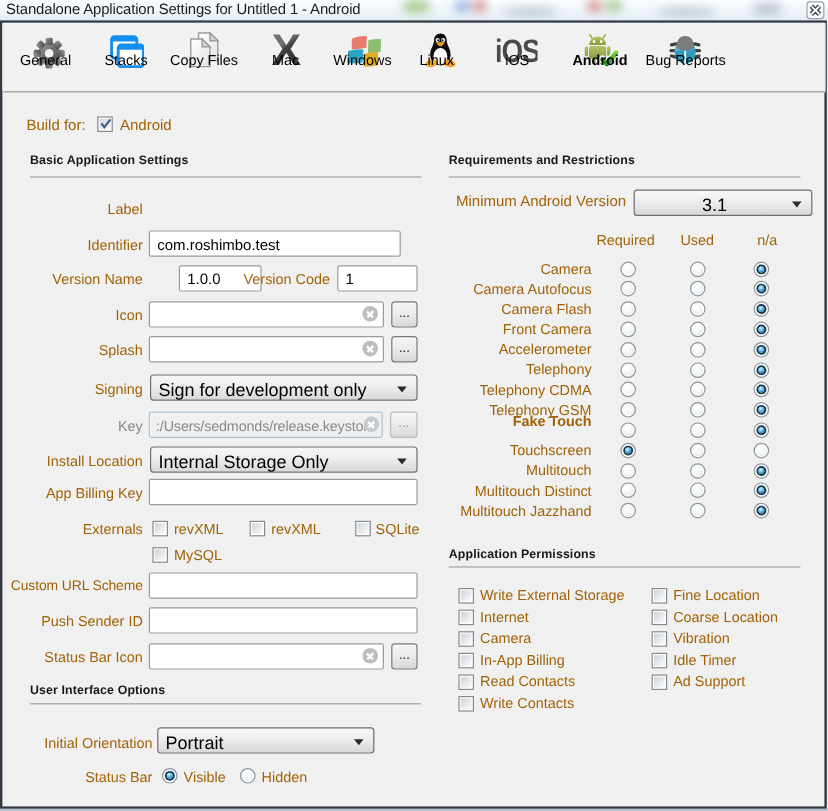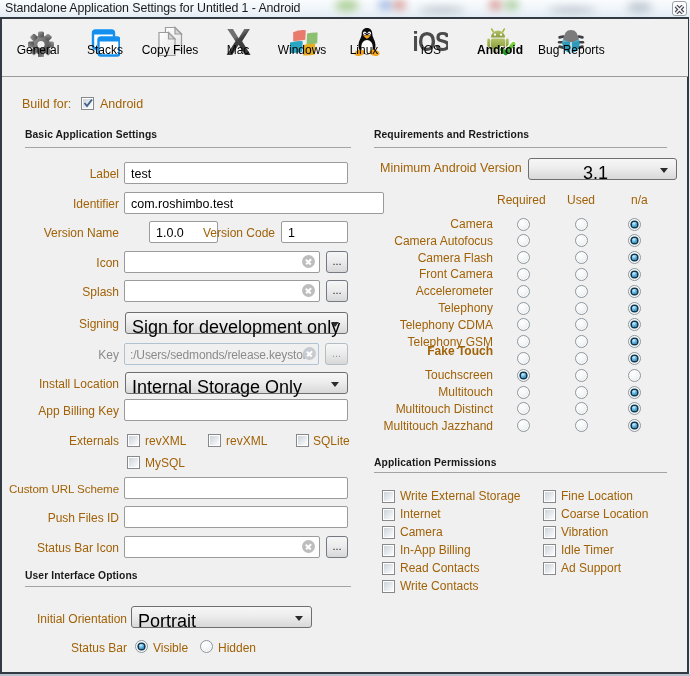--- a/index.html
+++ b/index.html
@@ -10,21 +10,21 @@
 #winbtm{position:absolute;left:0;top:674px;width:690px;height:2px;background:#b9c3cf;}
 #toolbar{position:absolute;left:2px;top:19px;width:686px;height:58px;background:#f1f1f1;border-bottom:1px solid #9a9a9a;box-sizing:border-box;}
 .titem{position:absolute;top:19px;height:58px;text-align:center;}
 .ticon{position:absolute;left:50%;transform:translateX(-50%);top:7px;width:34px;height:31px;}
 .ticon svg{position:absolute;left:0;top:0;}
 .tlbl{position:absolute;width:100%;left:0;top:24px;font-size:12px;color:#000;white-space:nowrap;}
 .lbl{position:absolute;font-size:12px;color:#a16207;white-space:nowrap;}
 .hdr{position:absolute;font-size:10.3px;font-weight:bold;color:#191919;white-space:nowrap;letter-spacing:0.1px;}
 .rule{position:absolute;height:1px;background:#a3a3a3;}
 .tf{position:absolute;box-sizing:border-box;background:#fff;border:1px solid #9b9b9b;border-radius:2px;font-size:12.5px;color:#000;padding:3.5px 0 0 6px;}
-.dd{position:absolute;box-sizing:border-box;border:1px solid #6e6e6e;border-radius:3px;background:linear-gradient(#f7f7f7,#ededed 45%,#d8d8d8);font-size:18px;color:#000;padding:3.5px 0 0 6px;}
+.dd{position:absolute;box-sizing:border-box;border:1px solid #6e6e6e;border-radius:3px;background:linear-gradient(#f7f7f7,#ededed 45%,#d8d8d8);font-size:15px;color:#000;padding:3.5px 0 0 6px;}
 .dd::after{content:"";position:absolute;right:8px;top:8.5px;border-left:4.5px solid transparent;border-right:4.5px solid transparent;border-top:5px solid #2b2b2b;}
 .btn{position:absolute;box-sizing:border-box;border:1px solid #747a82;border-radius:3px;background:linear-gradient(#f6f6f6,#ececec 45%,#d8d8d8);font-size:11px;color:#222;text-align:center;}
 .clear{position:absolute;width:13px;height:13px;border-radius:50%;background:#bdbdbd;}
 .clear::before{content:"";position:absolute;left:3.2px;top:5.8px;width:6.6px;height:1.5px;background:#fff;transform:rotate(45deg);}
 .clear::after{content:"";position:absolute;left:3.2px;top:5.8px;width:6.6px;height:1.5px;background:#fff;transform:rotate(-45deg);}
 .cb{position:absolute;box-sizing:border-box;width:13px;height:13px;border:1px solid #878889;background:#fff;}
 .cb::after{content:"";position:absolute;left:1px;top:1px;right:1px;bottom:1px;background:linear-gradient(135deg,#cdd3da 0%,#e6eaee 55%,#fbfcfd 100%);}
 .rad{position:absolute;box-sizing:border-box;width:13px;height:13px;border-radius:50%;border:1px solid #8e979e;background:radial-gradient(circle at 38% 32%,#ffffff 0%,#f2f4f5 50%,#d8dce0 100%);box-shadow:inset 0 0 0 1px rgba(255,255,255,.8);}
 .rad.on::after{content:"";position:absolute;left:3px;top:3px;width:5px;height:5px;border-radius:50%;background:radial-gradient(circle at 38% 30%,#d8f3fd 0%,#6fc0ec 38%,#2f8fc4 70%,#1a6b9a 100%);box-shadow:0 0 0 1.6px #14394f;}
 .dis{border-color:#afc3d3;background:#f0f0f0;color:#8a8a8a;}
@@ -241,24 +241,23 @@
       <svg style="position:absolute;left:-1px;top:-2px;z-index:2" width="14" height="14" viewBox="0 0 14 14">
         <path d="M3.5 7 L6 10 L11 3.5" fill="none" stroke="#41618e" stroke-width="1.9"></path>
       </svg>
     </div>
   <div class="lbl" style="left:100px;top:97px;font-size:12.5px;">Android</div>
 
   <div class="hdr" style="left:25px;top:129px;">Basic Application Settings</div>
   <div class="rule" style="left:25px;top:147px;width:326px;"></div>
 
   <div class="lbl" style="right:571px;top:167px;">Label</div>
-  <div class="tf" style="left:124px;top:162px;width:224px;height:22px;">test</div>
 
   <div class="lbl" style="right:571px;top:197px;">Identifier</div>
-  <div class="tf" style="left:124px;top:192px;width:260px;height:22px;">com.roshimbo.test</div>
+  <div class="tf" style="left:124px;top:192px;width:210px;height:22px;">com.roshimbo.test</div>
 
   <div class="lbl" style="right:571px;top:226px;">Version Name</div>
   <div class="tf" style="left:124px;top:221px;width:69px;height:22px;margin-left:25px;">1.0.0</div>
   <div class="lbl" style="right:415px;top:226px;">Version Code</div>
   <div class="tf" style="left:281px;top:221px;width:67px;height:22px;">1</div>
 
   <div class="lbl" style="right:571px;top:256px;">Icon</div>
   <div class="tf" style="left:124px;top:251px;width:196px;height:22px;"></div>
   <div class="clear" style="left:302px;top:255px;"></div>
   <div class="btn" style="left:326px;top:251px;width:22px;height:22px;line-height:19px;">...</div>
@@ -288,21 +287,21 @@
   <div class="cb" style="left:208px;top:434px;"></div>
   <div class="lbl" style="left:226px;top:434px;">revXML</div>
   <div class="cb" style="left:296px;top:434px;"></div>
   <div class="lbl" style="left:313px;top:434px;">SQLite</div>
   <div class="cb" style="left:127px;top:456px;"></div>
   <div class="lbl" style="left:145px;top:456px;">MySQL</div>
 
   <div class="lbl" style="right:571px;top:482px;font-size:11.6px;letter-spacing:-0.1px;">Custom URL Scheme</div>
   <div class="tf" style="left:124px;top:477px;width:224px;height:22px;"></div>
 
-  <div class="lbl" style="right:571px;top:511px;">Push Files ID</div>
+  <div class="lbl" style="right:571px;top:511px;">Push Sender ID</div>
   <div class="tf" style="left:124px;top:506px;width:224px;height:22px;"></div>
 
   <div class="lbl" style="right:571px;top:541px;">Status Bar Icon</div>
   <div class="tf" style="left:124px;top:536px;width:196px;height:22px;"></div>
   <div class="clear" style="left:302px;top:540px;"></div>
   <div class="btn" style="left:326px;top:536px;width:22px;height:22px;line-height:19px;">...</div>
 
   <div class="hdr" style="left:25px;top:570px;">User Interface Options</div>
   <div class="rule" style="left:25px;top:586px;width:326px;"></div>
 

